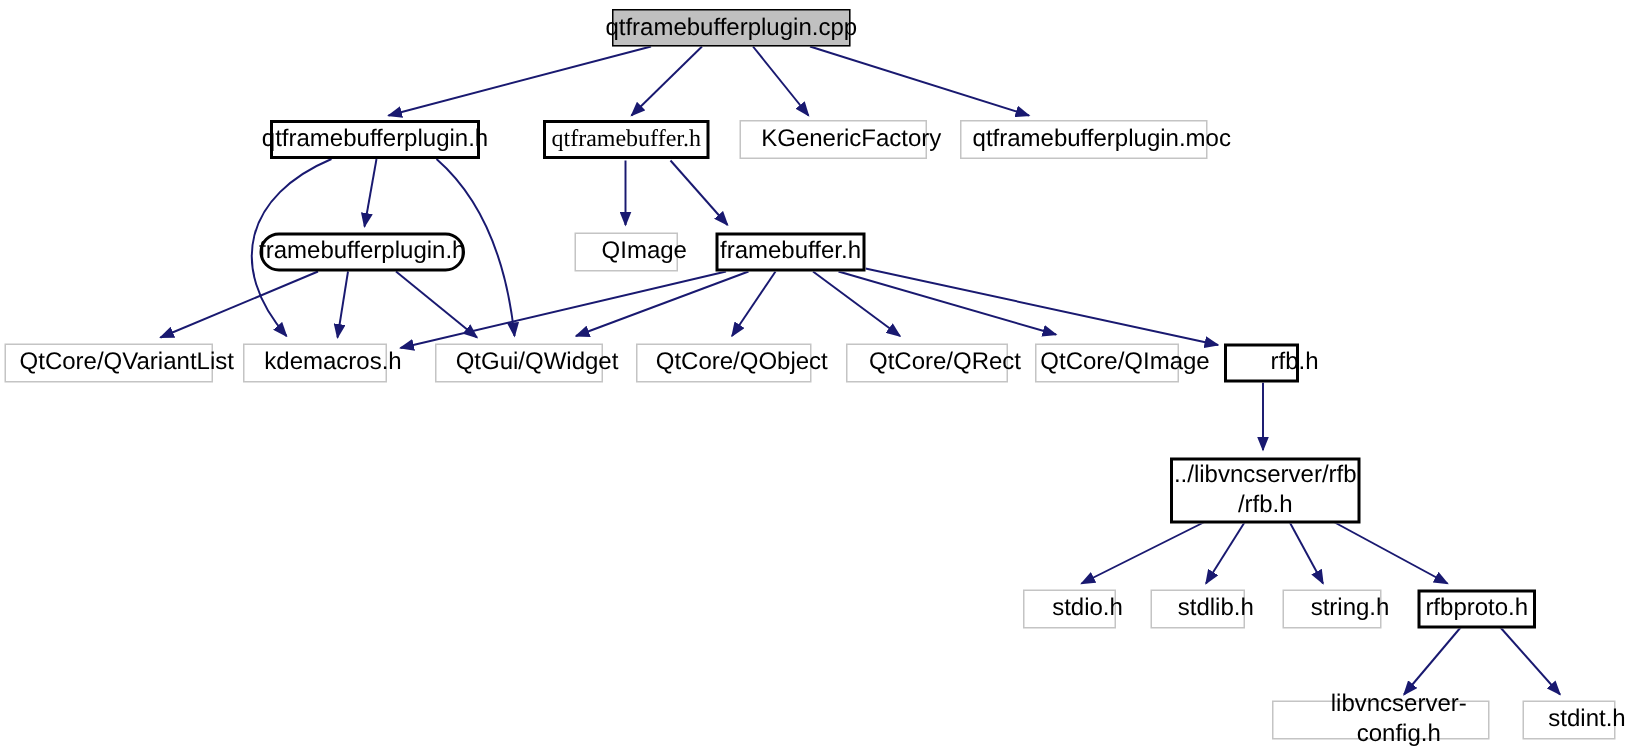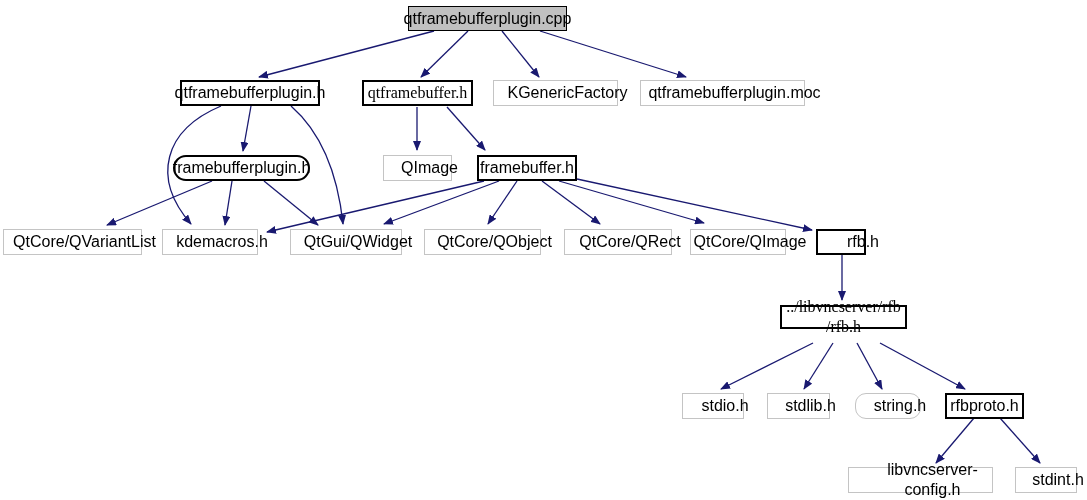--- a/index.html
+++ b/index.html
@@ -97,22 +97,22 @@
       <div class="node internal" style="left: 173px; top: 155px; width: 137px; height: 26px; border-radius: 13px;">framebufferplugin.h</div>
       <div class="node external" style="left: 383px; top: 155px; width: 69px; height: 26px;">QImage</div>
       <div class="node internal" style="left: 477px; top: 155px; width: 100px; height: 26px;">framebuffer.h</div>
       <div class="node external" style="left: 3px; top: 229px; width: 139px; height: 26px;">QtCore/QVariantList</div>
       <div class="node external" style="left: 162px; top: 229px; width: 96px; height: 26px;">kdemacros.h</div>
       <div class="node external" style="left: 290px; top: 229px; width: 112px; height: 26px;">QtGui/QWidget</div>
       <div class="node external" style="left: 424px; top: 229px; width: 117px; height: 26px;">QtCore/QObject</div>
       <div class="node external" style="left: 564px; top: 229px; width: 108px; height: 26px;">QtCore/QRect</div>
       <div class="node external" style="left: 690px; top: 229px; width: 96px; height: 26px;">QtCore/QImage</div>
       <div class="node internal" style="left: 816px; top: 229px; width: 50px; height: 26px; padding-left: 44px;">rfb.h</div>
-      <div class="node internal" style="left: 780px; top: 305px; width: 127px; height: 24px; font-family: Liberation Serif, serif;">../libvncserver/rfb
+      <div class="node internal" style="left: 780px; top: 305px; width: 127px; height: 44px;">../libvncserver/rfb
 /rfb.h</div>
       <div class="node external" style="left: 682px; top: 393px; width: 62px; height: 26px;">stdio.h</div>
       <div class="node external" style="left: 767px; top: 393px; width: 63px; height: 26px;">stdlib.h</div>
-      <div class="node external" style="left: 855px; top: 393px; width: 66px; height: 26px; border-radius: 11px;">string.h</div>
+      <div class="node external" style="left: 855px; top: 393px; width: 66px; height: 26px;">string.h</div>
       <div class="node internal" style="left: 945px; top: 393px; width: 79px; height: 26px;">rfbproto.h</div>
       <div class="node external" style="left: 848px; top: 467px; width: 145px; height: 26px;">libvncserver-config.h</div>
       <div class="node external" style="left: 1015px; top: 467px; width: 62px; height: 26px;">stdint.h</div>
     </div>
 </div>
 
 </body></html>

